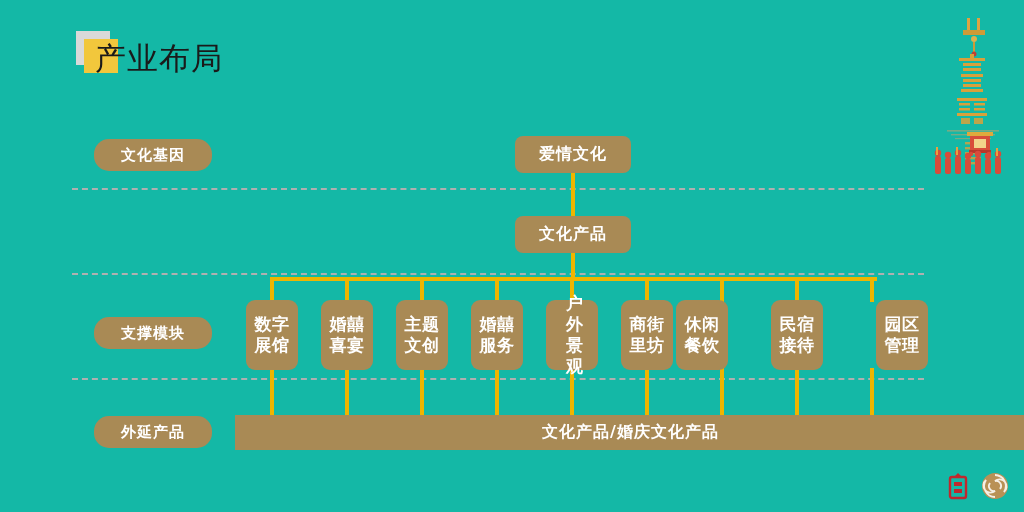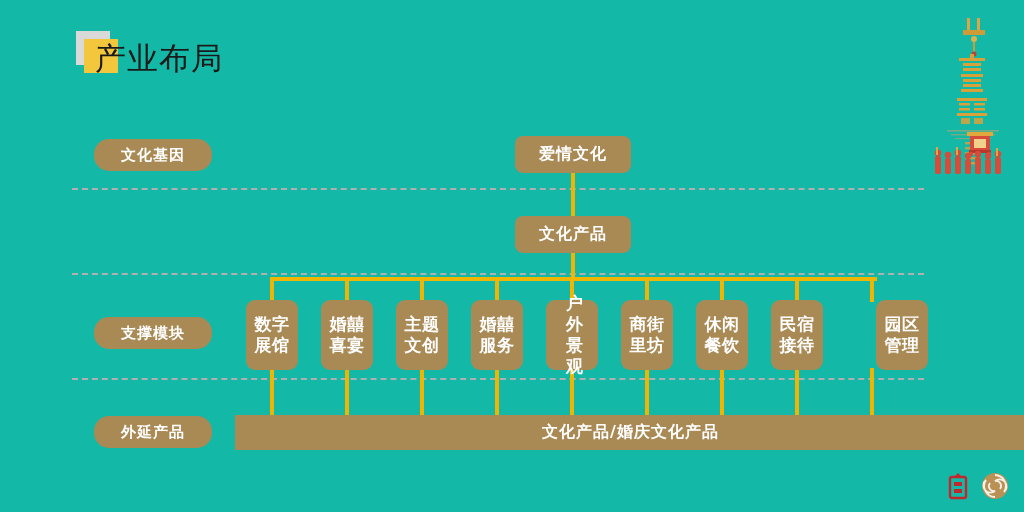--- a/index.html
+++ b/index.html
@@ -257,21 +257,21 @@
         <span>景观</span>
       </div>
       <div class="module-drop-top" style="left: 645px;"></div>
       <div class="module-drop-bottom" style="left: 645px;"></div>
       <div class="module-box" style="left: 621px;">
         <span>商街</span>
         <span>里坊</span>
       </div>
       <div class="module-drop-top" style="left: 720px;"></div>
       <div class="module-drop-bottom" style="left: 720px;"></div>
-      <div class="module-box" style="left: 696px;">
+      <div class="module-box" style="left: 676px;">
         <span>休闲</span>
         <span>餐饮</span>
       </div>
       <div class="module-drop-top" style="left: 795px;"></div>
       <div class="module-drop-bottom" style="left: 795px;"></div>
       <div class="module-box" style="left: 771px;">
         <span>民宿</span>
         <span>接待</span>
       </div>
       <div class="module-drop-top" style="left: 870px;"></div>

